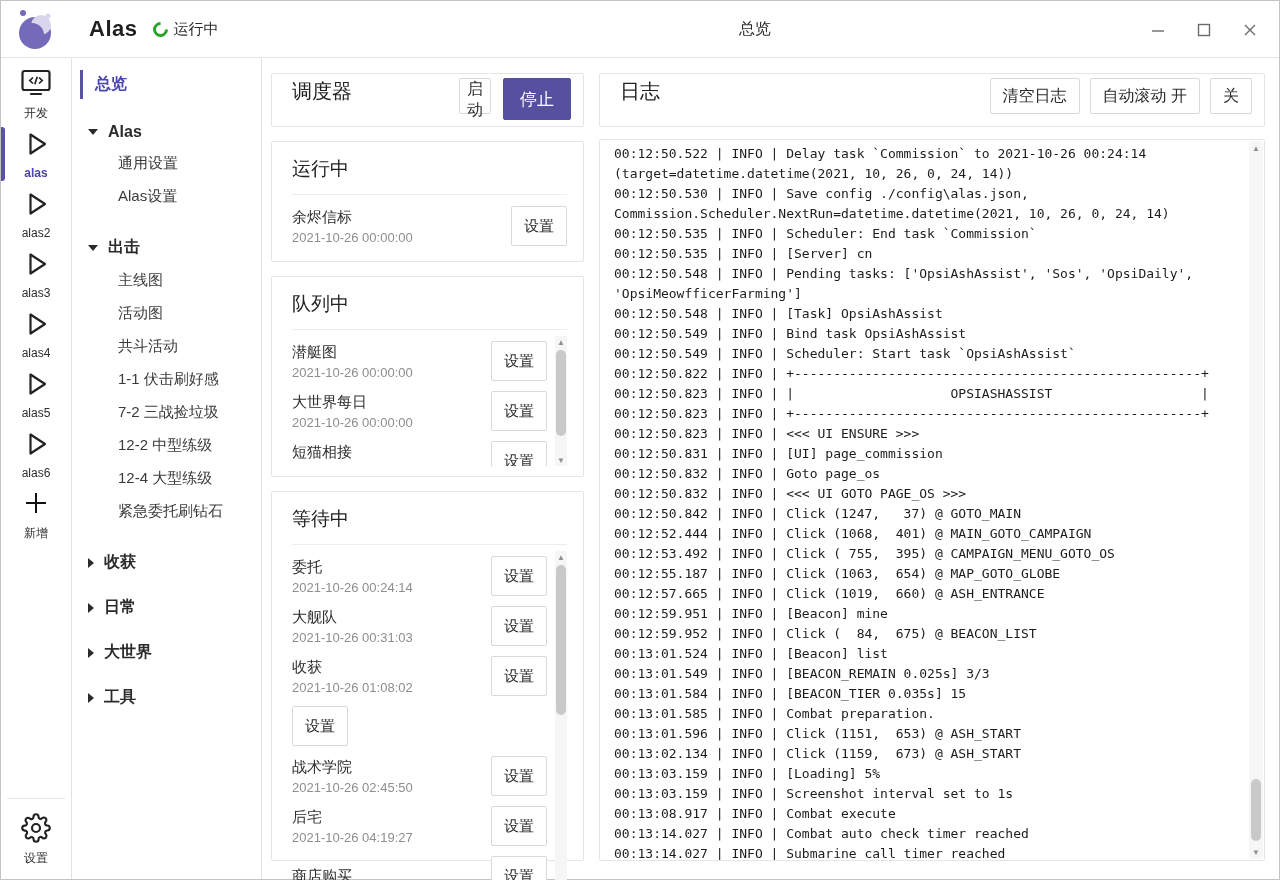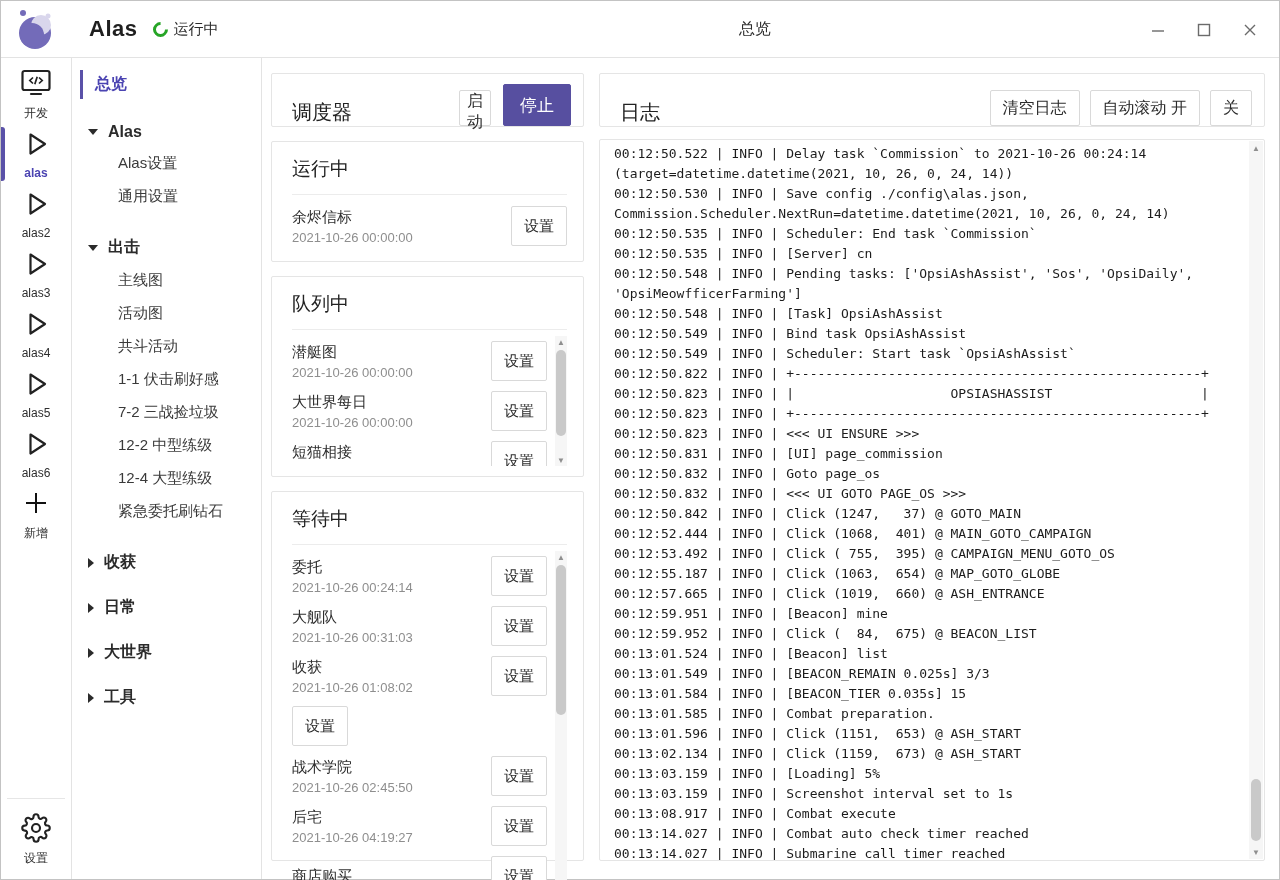--- a/index.html
+++ b/index.html
@@ -38,21 +38,21 @@
   .tri-down { width:0; height:0; border-left:5px solid transparent; border-right:5px solid transparent; border-top:6px solid #2b2b2b; }
   .tri-right { width:0; height:0; border-top:5px solid transparent; border-bottom:5px solid transparent; border-left:6px solid #2b2b2b; }
   .menu-sub-item { padding:7px 0 7px 46px; font-size:15px; color:#3a3a3a; cursor:pointer; white-space:nowrap; }
 
   
   .content { flex:1; display:flex; gap:15px; padding:15px 14px 18px 9px; min-width:0; }
   .card { background:#fff; border:1px solid #e5e5e5; border-radius:2px; }
   .col-sched { width:313px; flex:0 0 auto; display:flex; flex-direction:column; gap:14px; }
   .col-log { flex:1; display:flex; flex-direction:column; gap:12px; min-width:0; }
 
-  .head-card { height:54px; display:flex; align-items:flex-end; padding:4px 12px 0 20px; flex:0 0 auto; }
+  .head-card { height:54px; display:flex; align-items:flex-start; padding:4px 12px 0 20px; flex:0 0 auto; }
   .head-title { font-size:20px; color:#222; flex:1; }
   .btn { background:#fff; border:1px solid #d9d9d9; border-radius:2px; color:#2c2c2c; font-size:16px; cursor:pointer; font-family:inherit; }
   .btn-start { width:32px; height:36px; }
   .btn-stop { width:68px; height:42px; background:#574fa0; border-color:#574fa0; color:#fff; font-size:17px; margin-left:12px; }
 
   .sec-card { padding:14px 16px 10px 20px; display:flex; flex-direction:column; }
   .sec-title { font-size:19px; color:#222; padding-bottom:12px; border-bottom:1px solid #ececec; }
   .task-area { display:flex; flex:1; min-height:0; margin-top:6px; }
   .task-list { flex:1; overflow:hidden; min-width:0; }
   .task-row { height:50px; display:flex; align-items:center; }
@@ -207,22 +207,22 @@
       </div>
     </nav>
 
     <aside class="menu">
       <div class="menu-overview">总览</div>
       <div id="menu-groups">
           <div class="menu-group-header">
             <span class="tri-down"></span>
             <span>Alas</span>
           </div>
+          <div class="menu-sub-item">通用设置</div>
           <div class="menu-sub-item">Alas设置</div>
-          <div class="menu-sub-item">通用设置</div>
           <div class="menu-group-header">
             <span class="tri-down"></span>
             <span>出击</span>
           </div>
           <div class="menu-sub-item">主线图</div>
           <div class="menu-sub-item">活动图</div>
           <div class="menu-sub-item">共斗活动</div>
           <div class="menu-sub-item">1-1 伏击刷好感</div>
           <div class="menu-sub-item">7-2 三战捡垃圾</div>
           <div class="menu-sub-item">12-2 中型练级</div>

